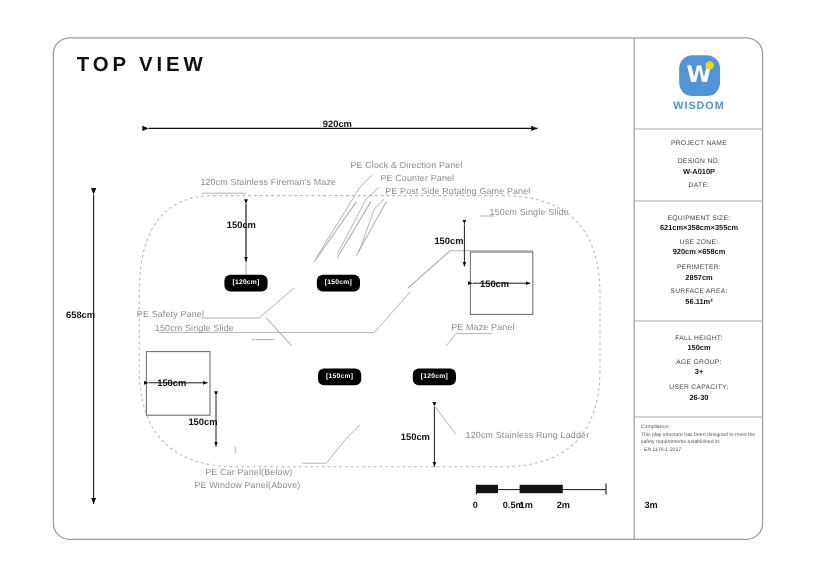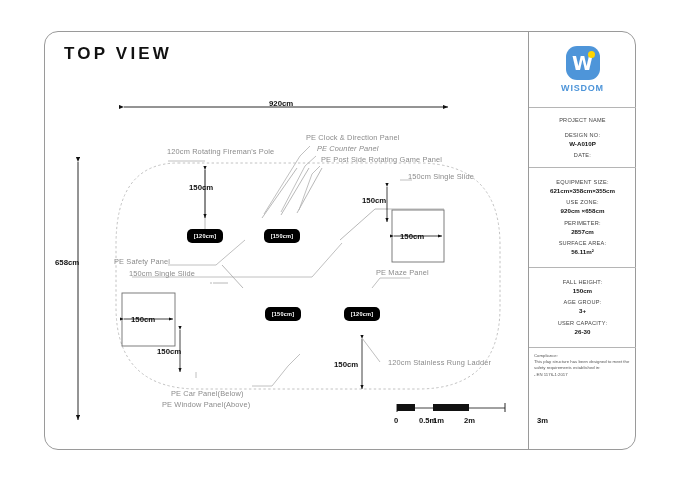--- a/index.html
+++ b/index.html
@@ -129,23 +129,23 @@
       <rect x="397" y="404" width="18" height="7" fill="#111"></rect>
       <rect x="433" y="404" width="36" height="7" fill="#111"></rect>
       <line x1="397" y1="404" x2="397" y2="412" stroke="#111" stroke-width="0.9"></line>
       <line x1="505" y1="403" x2="505" y2="412" stroke="#111" stroke-width="0.9"></line>
     </g>
   </svg>
 
   <div class="dim-txt" style="left:269px;top:99px;">920cm</div>
   <div class="dim-txt" style="left:55px;top:258px;">658cm</div>
 
-  <div class="note" style="left:167px;top:147px;">120cm Rotating Fireman's Pole</div>
-  <div class="note" style="left:306px;top:133px;text-align:right;">PE Clock &amp; Direction Panel</div>
-  <div class="note" style="left:317px;top:144px;font-style:italic;">PE Counter Panel</div>
+  <div class="note" style="left:167px;top:147px;">120cm Stainless Fireman's Maze</div>
+  <div class="note" style="left:292px;top:133px;text-align:right;">PE Clock &amp; Direction Panel</div>
+  <div class="note" style="left:317px;top:144px;">PE Counter Panel</div>
   <div class="note" style="left:321px;top:155px;">PE Post Side Rotating Game Panel</div>
   <div class="note" style="left:408px;top:172px;">150cm Single Slide</div>
   <div class="note" style="left:114px;top:257px;">PE Safety Panel</div>
   <div class="note" style="left:129px;top:269px;">150cm Single Slide</div>
   <div class="note" style="left:376px;top:256px;margin-top:12px;">PE Maze Panel</div>
   <div class="note" style="left:388px;top:358px;">120cm Stainless Rung Ladder</div>
   <div class="note" style="left:162px;top:400px;">PE Window Panel(Above)</div>
   <div class="note" style="left:171px;top:389px;">PE Car Panel(Below)</div>
 
   <div class="dim-txt" style="left:189px;top:183px;">150cm</div>

